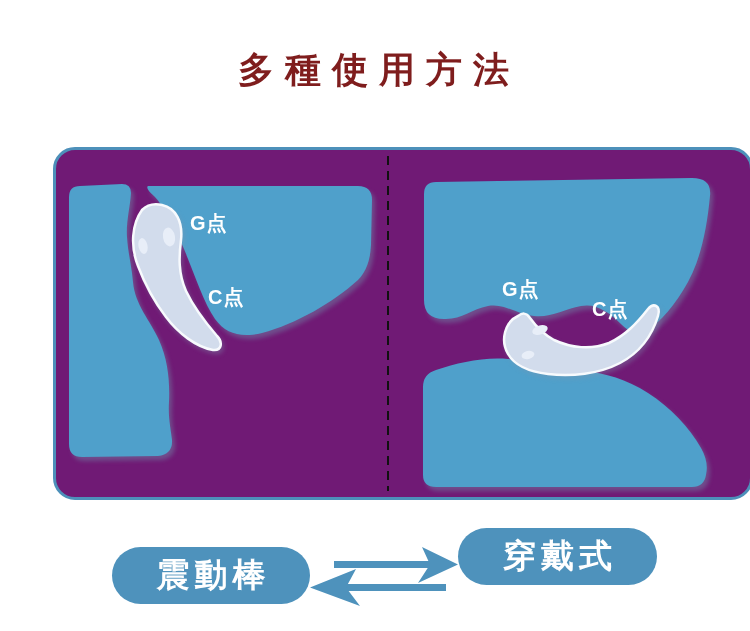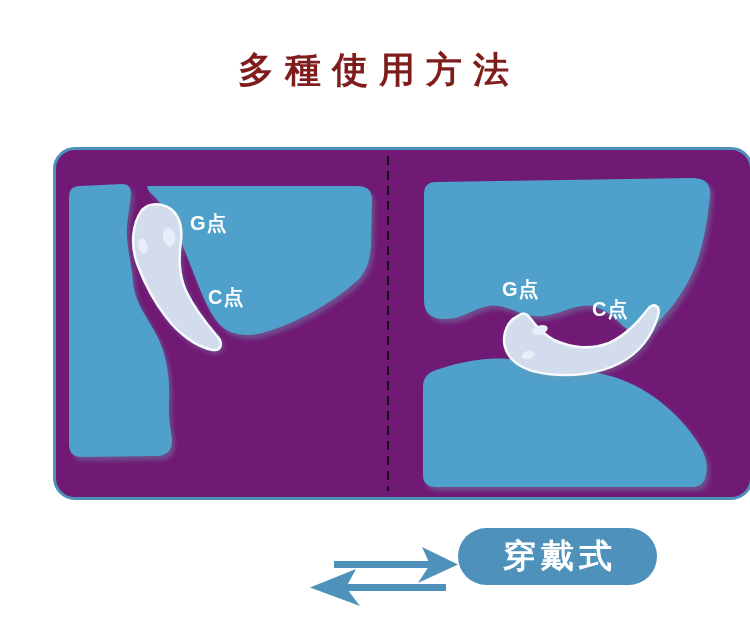--- a/index.html
+++ b/index.html
@@ -110,20 +110,21 @@
       <ellipse class="device-highlight" cx="484" cy="180" rx="8" ry="4.5" transform="rotate(-18 484 180)"></ellipse>
       <ellipse class="device-highlight" cx="472" cy="205" rx="6.5" ry="4" transform="rotate(-14 472 205)"></ellipse>
     </svg>
 
     <span class="spot-label" style="left:134px;top:60px">G点</span>
     <span class="spot-label" style="left:152px;top:134px">C点</span>
     <span class="spot-label" style="left:446px;top:126px">G点</span>
     <span class="spot-label" style="left:536px;top:146px">C点</span>
   </div>
 
+  <button class="pill pill-left">震動棒</button>
 
   <svg class="swap-arrows" viewBox="0 0 154 62">
     <rect class="arrow-shape" x="26" y="16" width="96" height="7"></rect>
     <path class="arrow-shape" d="M 114 2 L 150 19.5 L 110 38 L 122 19.5 Z"></path>
     <rect class="arrow-shape" x="32" y="39" width="106" height="7"></rect>
     <path class="arrow-shape" d="M 48 24 L 2 42.5 L 52 61 L 38 42.5 Z"></path>
   </svg>
 
   <button class="pill pill-right">穿戴式</button>
 

